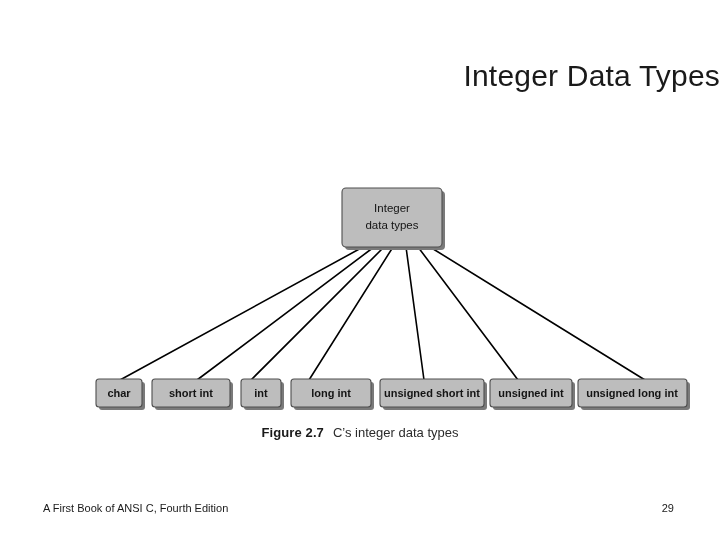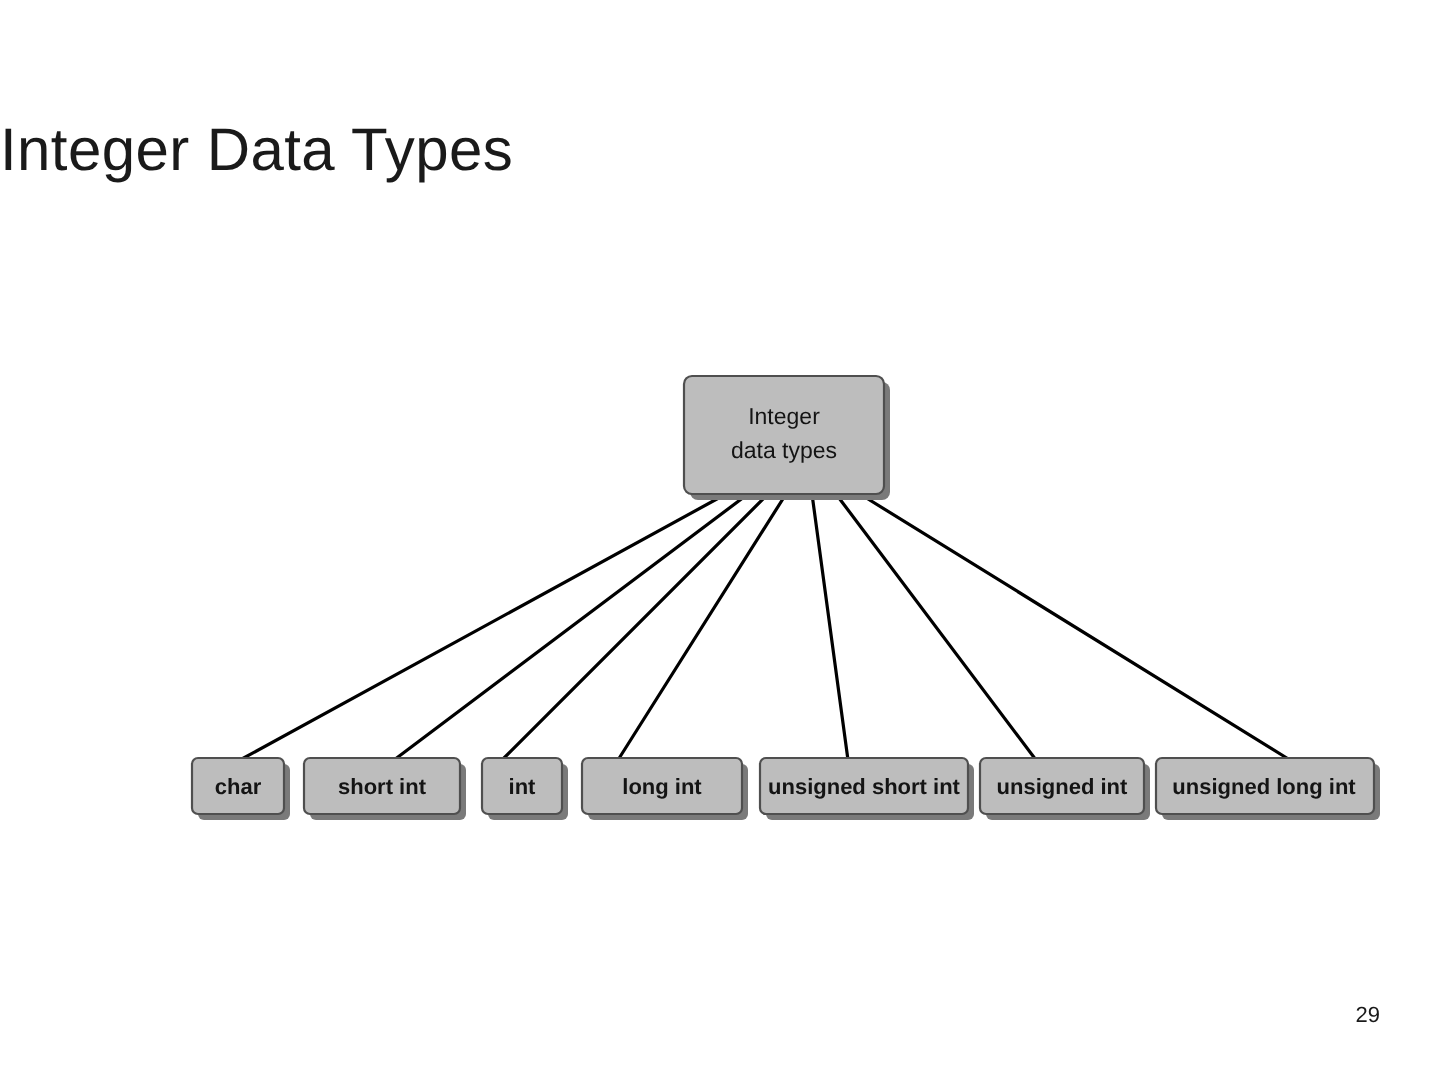--- a/index.html
+++ b/index.html
@@ -18,21 +18,21 @@
     position: absolute;
     inset: 0;
     width: 720px;
     height: 540px;
   }
   .slide-title {
     position: absolute;
     left: 0;
     top: 56px;
     width: 720px;
-    text-align: left;
+    text-align: right;
     font-size: 30px;
     font-weight: 400;
     color: #1a1a1a;
     letter-spacing: 0.2px;
     line-height: 40px;
   }
   .figure-area {
     position: absolute;
     left: 0;
     top: 0;
@@ -101,21 +101,21 @@
   .footer-left {
     position: absolute;
     left: 43px;
     top: 0;
     font-size: 11px;
     color: #1a1a1a;
     line-height: 16px;
   }
   .footer-right {
     position: absolute;
-    right: 30px;
+    right: 46px;
     top: 0;
     font-size: 11px;
     color: #1a1a1a;
     line-height: 16px;
     margin-left: 12px;
   }
 </style>
 </head>
 <body>
 
@@ -181,18 +181,22 @@
 
       <g>
         <rect class="box-shadow" x="549" y="382" width="109" height="28" rx="3" ry="3"></rect>
         <rect class="box-rect" x="546" y="379" width="109" height="28" rx="3" ry="3"></rect>
         <text class="box-label" x="600" y="394">unsigned long int</text>
       </g>
 
     </svg>
   </div>
 
+  <div class="figure-caption">
+    <span class="cap-label">Figure 2.7</span><span class="cap-text">C’s integer data types</span>
+  </div>
 
   <div class="footer">
+    <div class="footer-left">A First Book of ANSI C, Fourth Edition</div>
     <div class="footer-right">29</div>
   </div>
 
 </div>
 
 </body></html>

